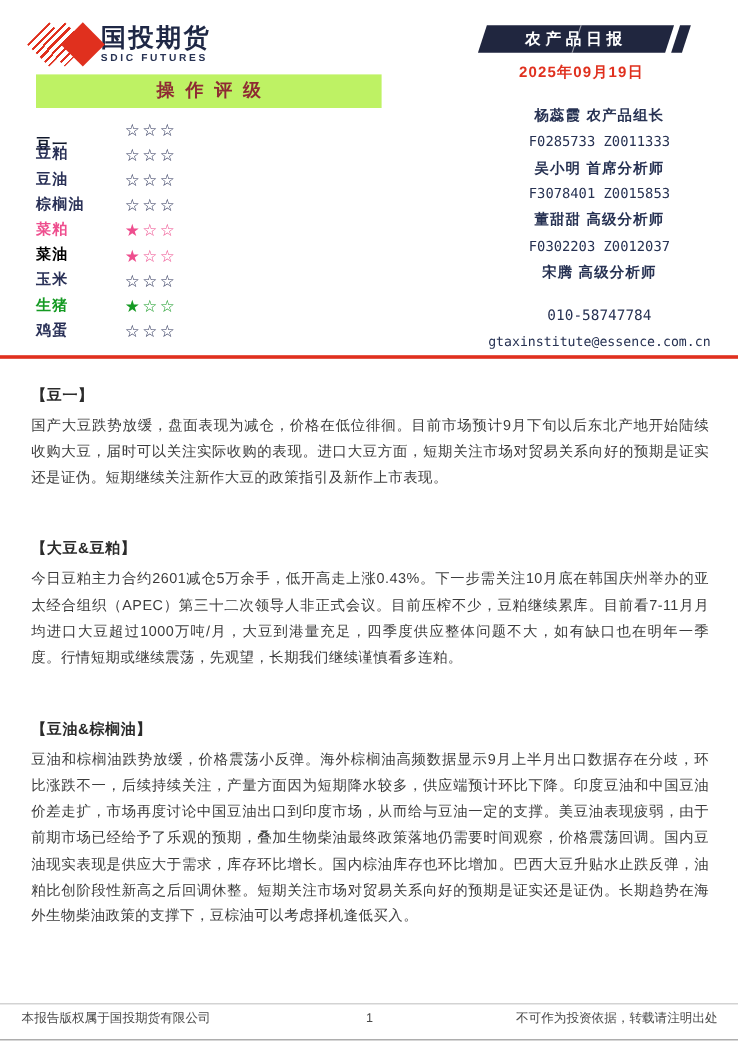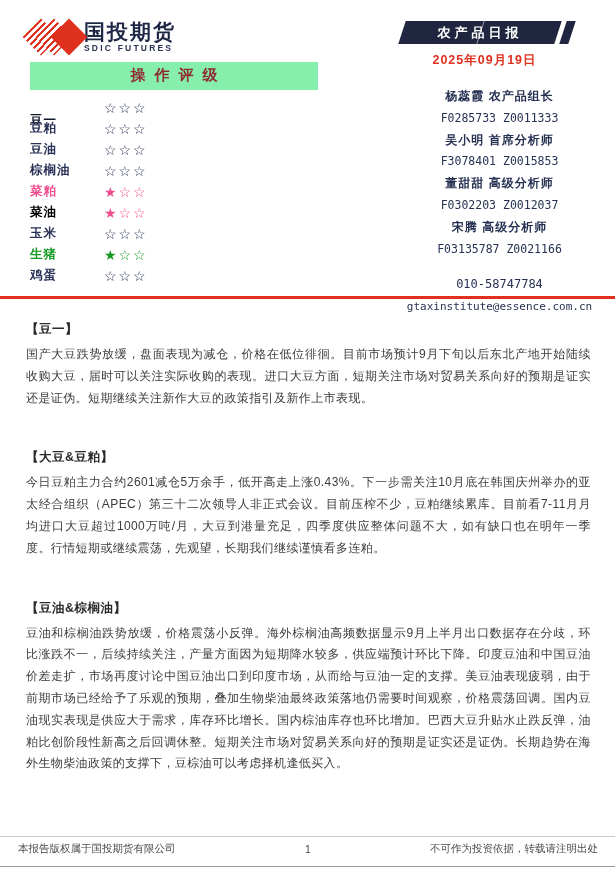--- a/index.html
+++ b/index.html
@@ -26,21 +26,21 @@
   .banner-tail{position:absolute;left:563px;top:21px;width:9px;height:23px;background:#20263f;
                transform:skewX(-18deg);}
   .banner-text{position:absolute;left:402px;top:21px;width:156px;height:23px;display:flex;
                align-items:center;justify-content:center;color:#ffffff;font-size:13px;
                font-weight:bold;letter-spacing:4px;}
   .report-date{position:absolute;left:402px;top:52px;width:165px;text-align:center;
                color:#e0301e;font-size:12.5px;font-weight:bold;letter-spacing:1px;}
 
   
   .ratings{position:absolute;left:30px;top:62px;width:288px;}
-  .ratings-title{background:#86efac;color:#8e2b33;text-align:center;font-size:15px;
+  .ratings-title{background:#bef264;color:#8e2b33;text-align:center;font-size:15px;
                  font-weight:bold;letter-spacing:9px;padding:4px 0 5px 9px;}
   .rating-rows{margin-top:7px;}
   .rating-row{display:flex;align-items:center;height:21px;}
   .rating-row .lbl{width:74px;font-size:12.5px;font-weight:bold;letter-spacing:1px;}
   .rating-row .stars{font-size:14px;letter-spacing:2px;line-height:1;}
 
   
   .analysts{position:absolute;left:392px;top:86px;width:215px;color:#273253;text-align:center;}
   .analysts p{margin:0;line-height:21.8px;font-size:12px;}
   .analysts .a-name{font-weight:bold;letter-spacing:1px;}
@@ -131,21 +131,20 @@
   </div>
 
   <div class="analysts" id="analysts">
       <p class="a-name">杨蕊霞 农产品组长</p>
       <p class="a-id">F0285733 Z0011333</p>
       <p class="a-name">吴小明 首席分析师</p>
       <p class="a-id">F3078401 Z0015853</p>
       <p class="a-name">董甜甜 高级分析师</p>
       <p class="a-id">F0302203 Z0012037</p>
       <p class="a-name">宋腾 高级分析师</p>
-      <p class="a-id">F03135787 Z0021166</p>
       <p class="contact-phone">010-58747784</p>
       <p class="contact-email">gtaxinstitute@essence.com.cn</p>
     </div>
 
   <div class="red-divider"></div>
 
   <div class="content" id="sections">
       <div class="section">
         <h3>【豆一】</h3>
         <p>国产大豆跌势放缓，盘面表现为减仓，价格在低位徘徊。目前市场预计9月下旬以后东北产地开始陆续收购大豆，届时可以关注实际收购的表现。进口大豆方面，短期关注市场对贸易关系向好的预期是证实还是证伪。短期继续关注新作大豆的政策指引及新作上市表现。</p>

